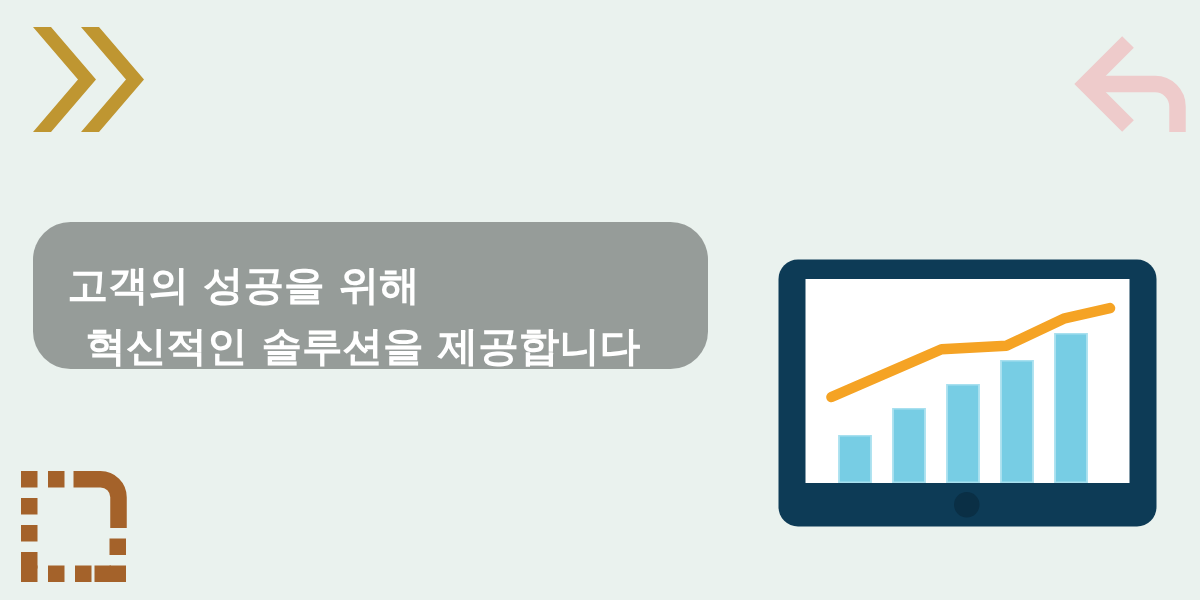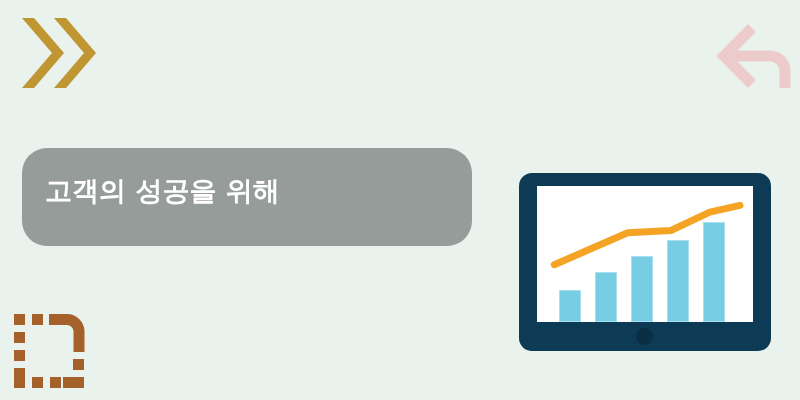--- a/index.html
+++ b/index.html
@@ -160,20 +160,21 @@
 
         <rect x="61" y="47" width="11" height="11"></rect>
       </g>
 
       <path d="M37 7.5 L55 7.5 A12 12 0 0 1 67 19.5 L67 40" fill="none" stroke="#a4622a" stroke-width="11" stroke-linecap="butt"></path>
     </svg>
   </div>
 
   <div id="headline-panel">
     <div class="headline-line">고객의 성공을 위해</div>
+    <div class="headline-line indent">혁신적인 솔루션을 제공합니다</div>
   </div>
 
   <div id="tablet-illustration">
     <div id="tablet-body">
       <div id="tablet-screen">
         <div id="chart-bars">
             <div class="chart-bar" style="left: 22px; width: 22px; height: 32px; background: rgb(119, 205, 228); border-color: rgb(168, 224, 239);"></div>
             <div class="chart-bar" style="left: 58px; width: 22px; height: 50px; background: rgb(119, 205, 228); border-color: rgb(168, 224, 239);"></div>
             <div class="chart-bar" style="left: 94px; width: 22px; height: 66px; background: rgb(119, 205, 228); border-color: rgb(168, 224, 239);"></div>
             <div class="chart-bar" style="left: 130px; width: 22px; height: 82px; background: rgb(119, 205, 228); border-color: rgb(168, 224, 239);"></div>

